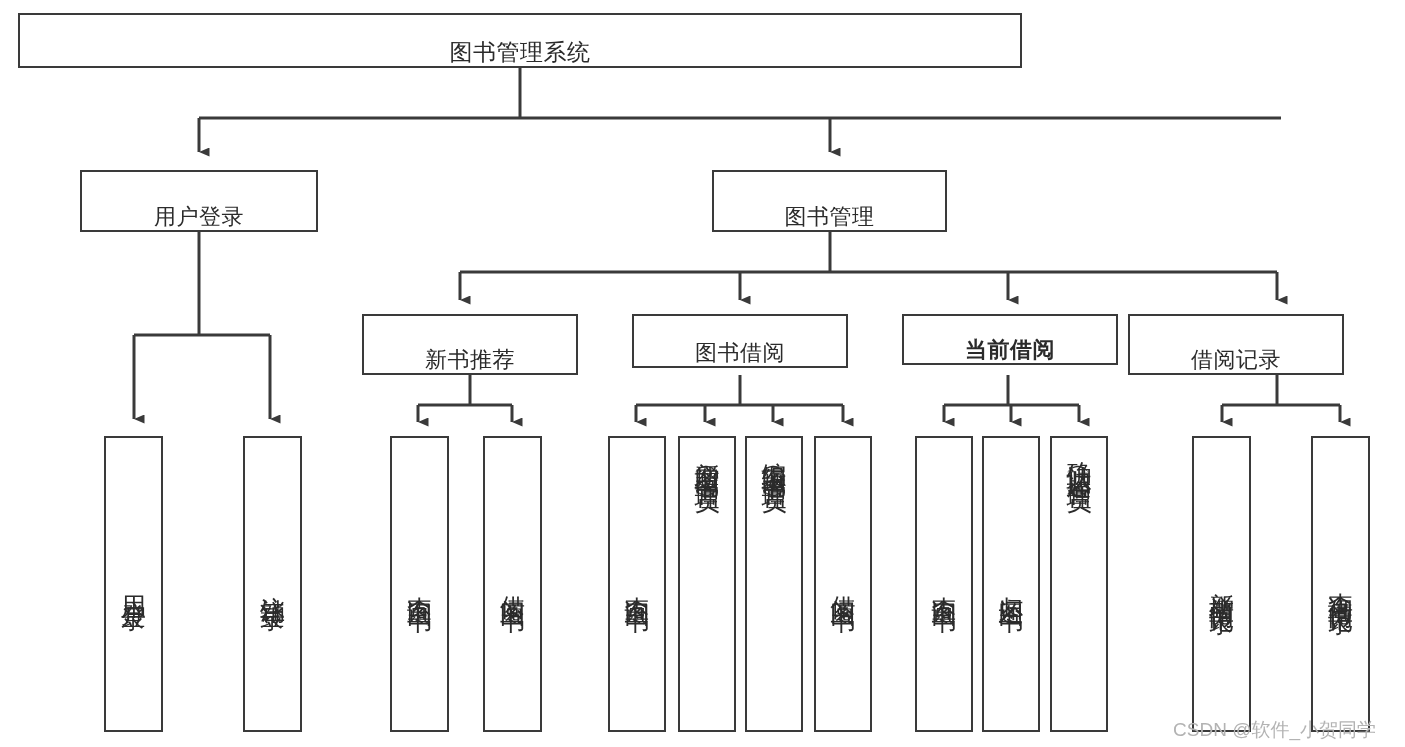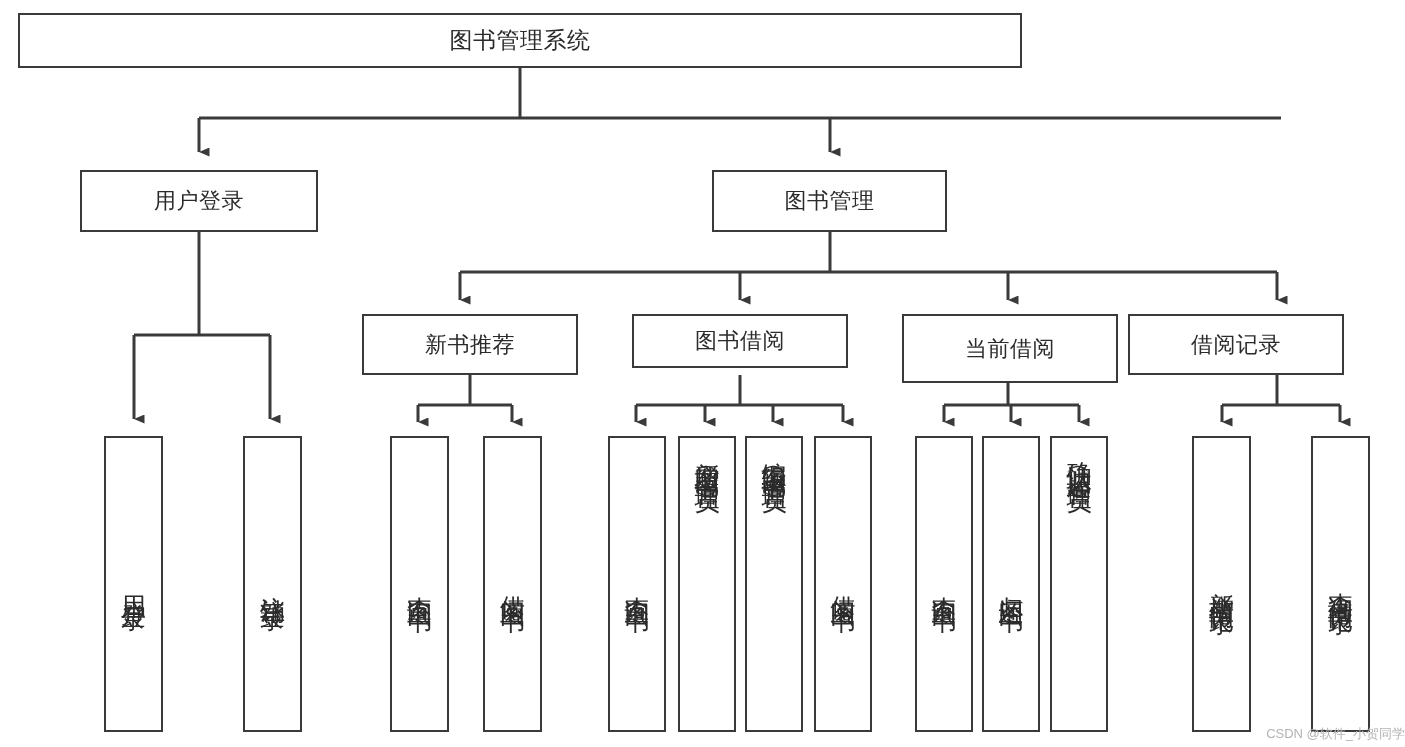--- a/index.html
+++ b/index.html
@@ -25,21 +25,21 @@
     width: 1405px;
     height: 747px;
     pointer-events: none;
   }
   .node {
     position: absolute;
     box-sizing: border-box;
     background: #ffffff;
     border: 2px solid #3a3a3a;
     display: flex;
-    align-items: center;
+    align-items: flex-end;
     justify-content: center;
     z-index: 2;
   }
   .node-label {
     color: #2b2b2b;
     line-height: 1.18;
     white-space: pre;
     text-align: center;
   }
   
@@ -64,23 +64,23 @@
     line-height: 1;
   }
   .node.vert.centered {
     align-items: center;
   }
   .node.vert.topped .node-label {
     margin-top: 4px;
   }
   #watermark {
     position: absolute;
-    right: 0;
+    right: 29px;
     bottom: 4px;
-    font-size: 13px;
+    font-size: 19px;
     color: #b3b3b3;
     z-index: 5;
     white-space: nowrap;
     font-family: "Liberation Sans", "DejaVu Sans", sans-serif;
   }
 </style>
 </head>
 <body>
 
 <div id="diagram-root">
@@ -148,21 +148,21 @@
   </div>
 
   <div class="node horiz" style="left:712px; top:170px; width:235px; height:62px;">
     <span class="node-label">图书管理</span>
   </div>
 
   <div class="node horiz" style="left:632px; top:314px; width:216px; height:54px;">
     <span class="node-label">图书借阅</span>
   </div>
 
-  <div class="node horiz" style="left:902px; top:314px; width:216px; height:69px;">
+  <div class="node horiz" style="left:902px; top:314px; width:216px; height:51px;font-weight:bold;">
     <span class="node-label">当前借阅</span>
   </div>
 
   <div class="node horiz" style="left:1128px; top:314px; width:216px; height:61px;">
     <span class="node-label">借阅记录</span>
   </div>
 
   <div class="node vert centered" style="left:104px; top:436px; width:59px; height:296px;">
     <span class="node-label">用户登录</span>
   </div>

